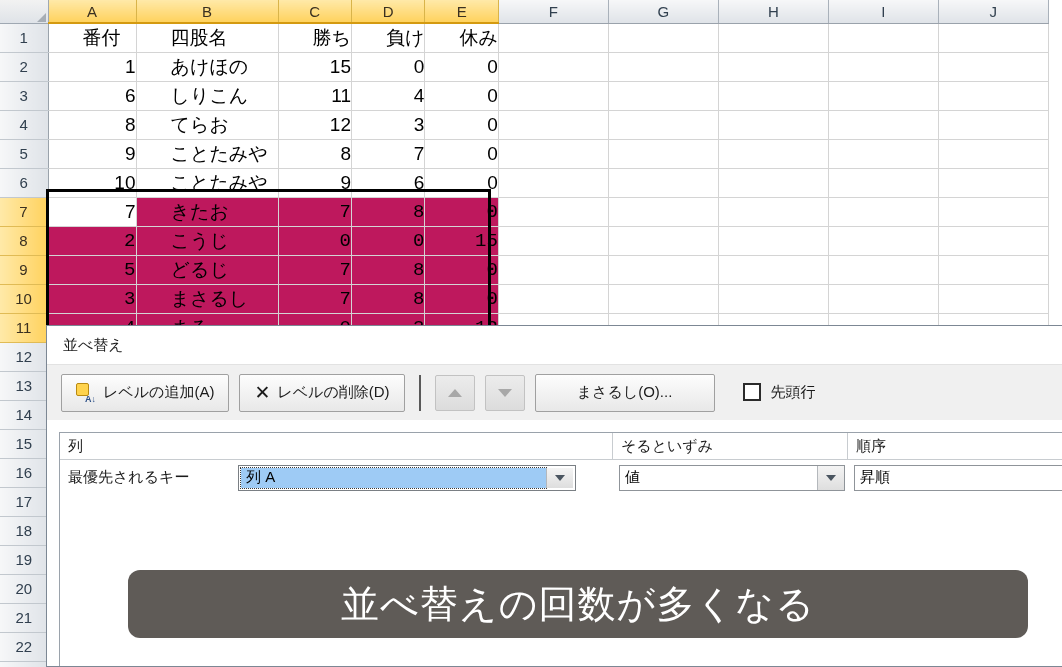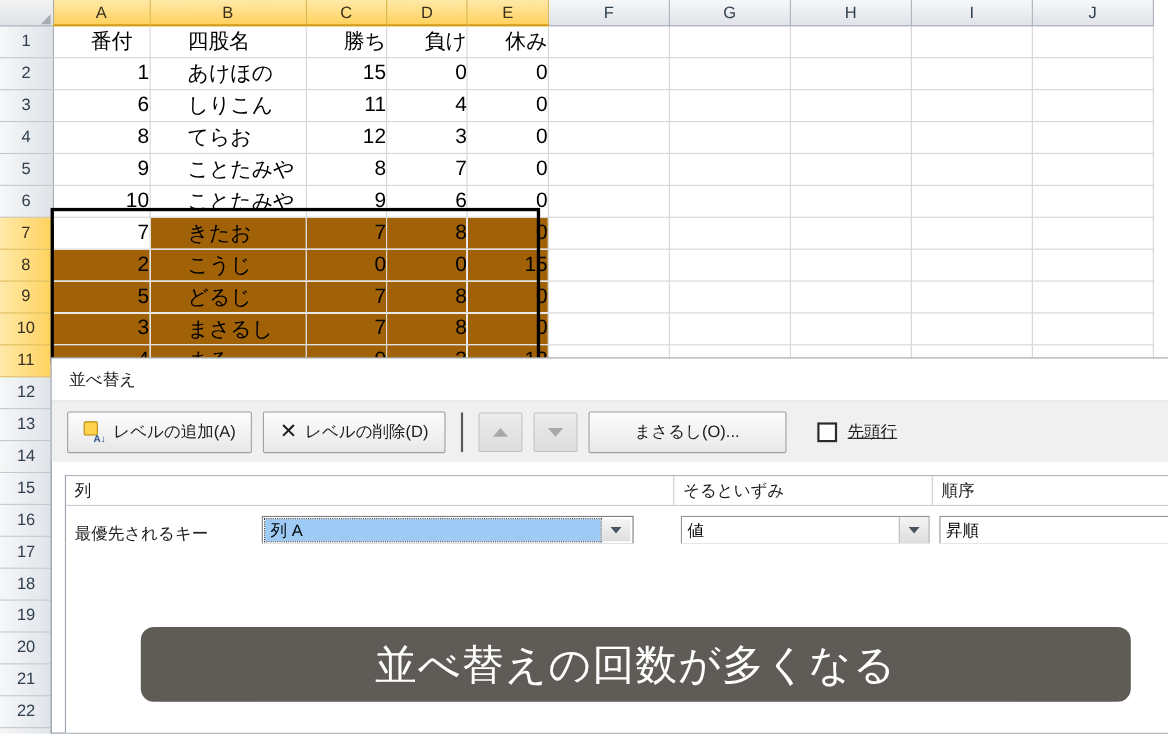--- a/index.html
+++ b/index.html
@@ -78,21 +78,21 @@
     background: #ffffff;
     vertical-align: middle;
     white-space: nowrap;
     overflow: hidden;
     padding: 0 4px;
     box-sizing: border-box;
   }
   .cell.num { text-align: right; }
   .cell.txt { text-align: left; padding-left: 34px; }
   .cell.blank { background: #ffffff; }
-  .cell.selrow { background: #a16207; }
+  .cell.selrow { background: #be185d; font-family: Liberation Mono, monospace; }
   .cell.active { background: #ffffff; }
 
   
   .selbox {
     position: absolute;
     left: 46px; top: 189px;
     width: 445px; height: 141px;
     border: 3px solid #000000;
     box-sizing: border-box;
     pointer-events: none;
@@ -157,25 +157,24 @@
     border-right: 7px solid transparent;
     border-bottom: 8px solid #a8a8a8;
   }
   .arrow-down {
     width: 0; height: 0;
     border-left: 7px solid transparent;
     border-right: 7px solid transparent;
     border-top: 8px solid #a8a8a8;
   }
   .chk-wrap {
-    display: flex; align-items: flex-end; gap: 10px;
+    display: flex; align-items: flex-start; gap: 10px;
     margin-left: 18px;
     font-size: 15px; color: #1b1b1b;
     white-space: nowrap;
-    text-decoration: underline;
   }
   .chk-box {
     width: 18px; height: 18px;
     background: #ffffff;
     border: 2px solid #2b2b2b;
     box-sizing: border-box;
   }
 
   
   .ico-addlevel {
@@ -233,21 +232,21 @@
   }
   .lh.c1 { width: 560px; }
   .lh.c2 { width: 238px; }
   .lh.c3 { width: 240px; }
 
   .dlg-listrow {
     display: flex;
     height: 35px;
     align-items: center;
   }
-  .lr { display: flex; align-items: flex-end; box-sizing: border-box; height: 35px; }
+  .lr { display: flex; align-items: center; box-sizing: border-box; height: 35px; }
   .lr.c1 { width: 560px; padding-left: 8px; }
   .lr.c2 { width: 238px; padding-left: 6px; }
   .lr.c3 { width: 240px; padding-left: 6px; }
 
   .keylabel { font-size: 15px; color: #1b1b1b; width: 170px; }
 
   .combo {
     height: 26px;
     border: 1px solid #8f9499;
     background: #ffffff;

